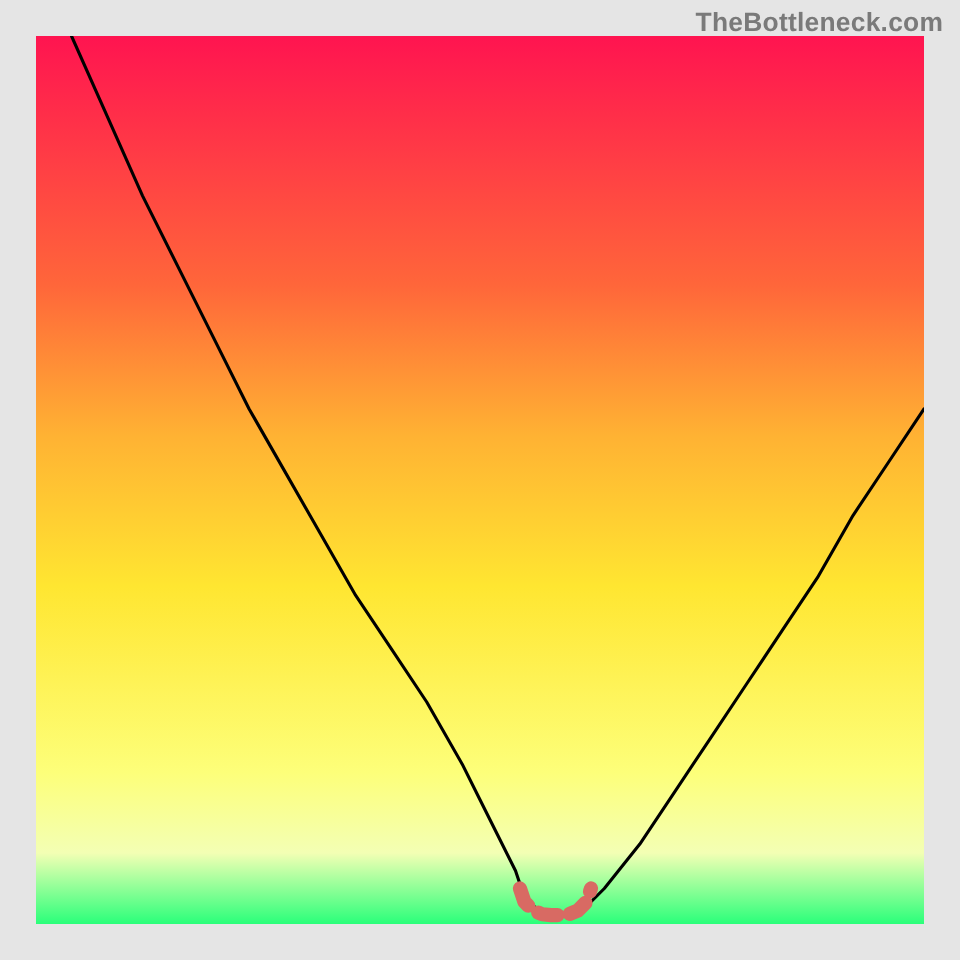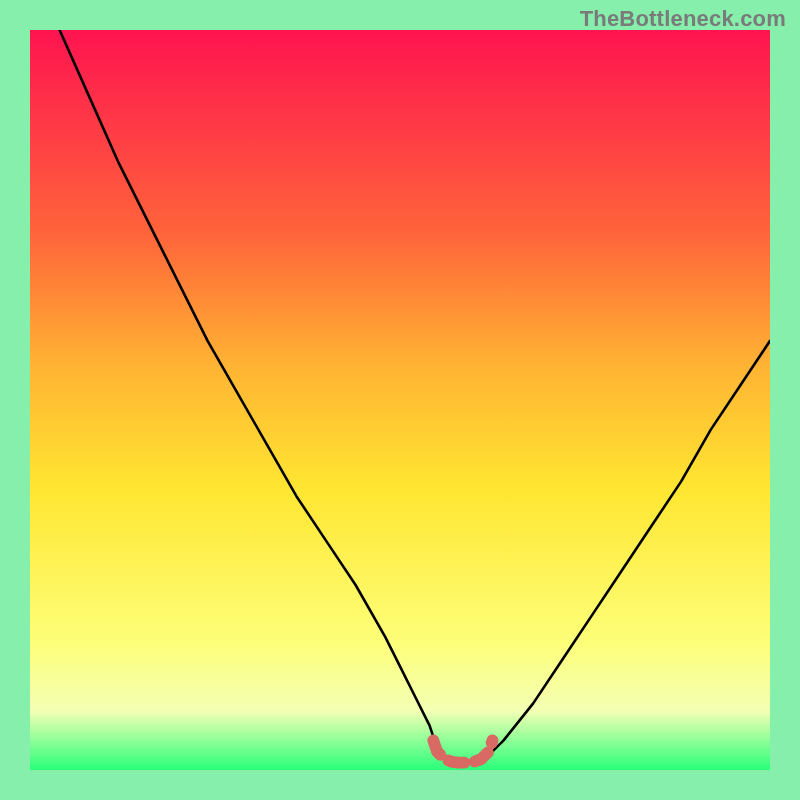--- a/index.html
+++ b/index.html
@@ -9,21 +9,21 @@
     height: 800px;
     background: #000;
     overflow: hidden;
   }
   .frame {
     position: absolute;
     left: 0;
     top: 0;
     width: 800px;
     height: 800px;
-    background: #86efac;
+    background: #e5e5e5;
   }
   .plot {
     position: absolute;
     left: 30px;
     top: 30px;
     width: 740px;
     height: 740px;
   }
   .watermark {
     position: absolute;

